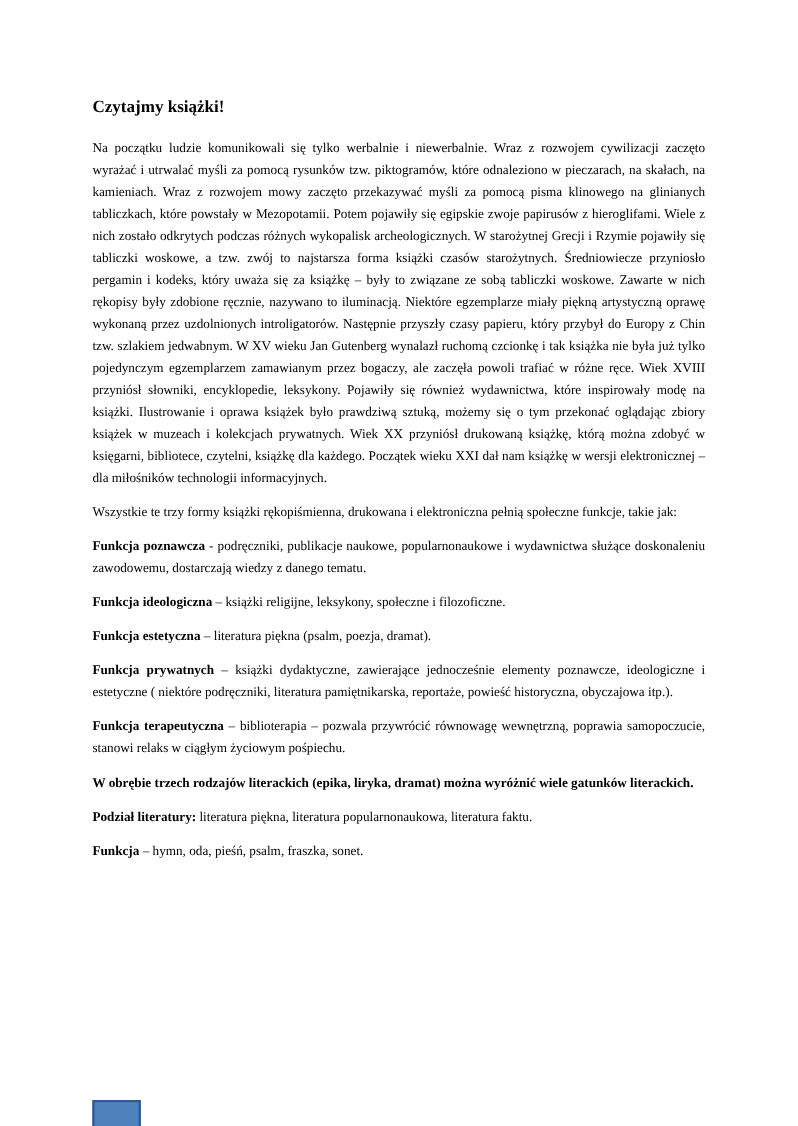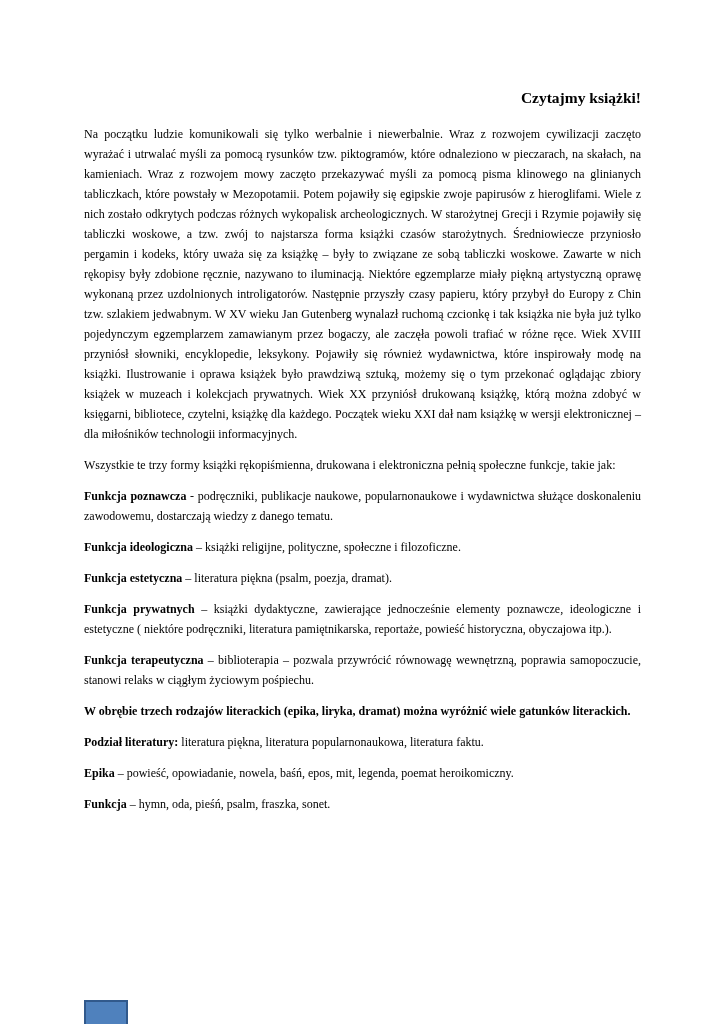--- a/index.html
+++ b/index.html
@@ -15,21 +15,21 @@
     color: #000000;
     font-family: "Liberation Serif", "DejaVu Serif", serif;
     box-sizing: border-box;
     padding: 88px 84px 0 84px;
     overflow: hidden;
   }
   .doc-title {
     margin: 0 0 16px 0;
     font-size: 15.5px;
     font-weight: bold;
-    text-align: right;
+    text-align: left;
     line-height: 20px;
   }
   .para {
     margin: 0 0 11px 0;
     font-size: 12px;
     line-height: 20px;
     text-align: justify;
   }
   .para strong {
     font-weight: bold;
@@ -50,31 +50,30 @@
 <div class="page">
 
   <h1 class="doc-title">Czytajmy książki!</h1>
 
   <p class="para"><strong></strong><span>Na początku ludzie komunikowali się tylko werbalnie i niewerbalnie. Wraz z rozwojem cywilizacji zaczęto wyrażać i utrwalać myśli za pomocą rysunków tzw. piktogramów, które odnaleziono w pieczarach, na skałach, na kamieniach. Wraz z rozwojem mowy zaczęto przekazywać myśli za pomocą pisma klinowego na glinianych tabliczkach, które powstały w Mezopotamii. Potem pojawiły się egipskie zwoje papirusów z hieroglifami. Wiele z nich zostało odkrytych podczas różnych wykopalisk archeologicznych. W starożytnej Grecji i Rzymie pojawiły się tabliczki woskowe, a tzw. zwój to najstarsza forma książki czasów starożytnych. Średniowiecze przyniosło pergamin i kodeks, który uważa się za książkę – były to związane ze sobą tabliczki woskowe. Zawarte w nich rękopisy były zdobione ręcznie, nazywano to iluminacją. Niektóre egzemplarze miały piękną artystyczną oprawę wykonaną przez uzdolnionych introligatorów. Następnie przyszły czasy papieru, który przybył do Europy z Chin tzw. szlakiem jedwabnym. W XV wieku Jan Gutenberg wynalazł ruchomą czcionkę i tak książka nie była już tylko pojedynczym egzemplarzem zamawianym przez bogaczy, ale zaczęła powoli trafiać w różne ręce. Wiek XVIII przyniósł słowniki, encyklopedie, leksykony. Pojawiły się również wydawnictwa, które inspirowały modę na książki. Ilustrowanie i oprawa książek było prawdziwą sztuką, możemy się o tym przekonać oglądając zbiory książek w muzeach i kolekcjach prywatnych. Wiek XX przyniósł drukowaną książkę, którą można zdobyć w księgarni, bibliotece, czytelni, książkę dla każdego. Początek wieku XXI dał nam książkę w wersji elektronicznej – dla miłośników technologii informacyjnych.</span></p>
 
   <p class="para"><strong></strong><span>Wszystkie te trzy formy książki rękopiśmienna, drukowana i elektroniczna pełnią społeczne funkcje, takie jak:</span></p>
 
   <p class="para"><strong>Funkcja poznawcza</strong><span> - podręczniki, publikacje naukowe, popularnonaukowe i wydawnictwa służące doskonaleniu zawodowemu, dostarczają wiedzy z danego tematu.</span></p>
 
-  <p class="para"><strong>Funkcja ideologiczna</strong><span> – książki religijne, polityczne, społeczne i filozoficzne.</span></p>
+  <p class="para"><strong>Funkcja ideologiczna</strong><span> – książki religijne, leksykony, społeczne i filozoficzne.</span></p>
 
   <p class="para"><strong>Funkcja estetyczna</strong><span> – literatura piękna (psalm, poezja, dramat).</span></p>
 
   <p class="para"><strong>Funkcja prywatnych</strong><span> – książki dydaktyczne, zawierające jednocześnie elementy poznawcze, ideologiczne i estetyczne ( niektóre podręczniki, literatura pamiętnikarska, reportaże, powieść historyczna, obyczajowa itp.).</span></p>
 
   <p class="para"><strong>Funkcja terapeutyczna</strong><span> – biblioterapia – pozwala przywrócić równowagę wewnętrzną, poprawia samopoczucie, stanowi relaks w ciągłym życiowym pośpiechu.</span></p>
 
   <p class="para"><strong>W obrębie trzech rodzajów literackich (epika, liryka, dramat) można wyróżnić wiele gatunków literackich.</strong><span></span></p>
 
   <p class="para"><strong>Podział literatury:</strong><span> literatura piękna, literatura popularnonaukowa, literatura faktu.</span></p>
 
-  <p class="para"><strong>Epika</strong><span> – powieść, opowiadanie, nowela, baśń, epos, mit, legenda, poemat heroikomiczny.</span></p>
 
   <p class="para"><strong>Funkcja</strong><span> – hymn, oda, pieśń, psalm, fraszka, sonet.</span></p>
 
   <div class="footer-mark" style="background-color: rgb(79, 129, 189); border-color: rgb(49, 89, 140);"></div>
 
 </div>
 
 </body></html>

